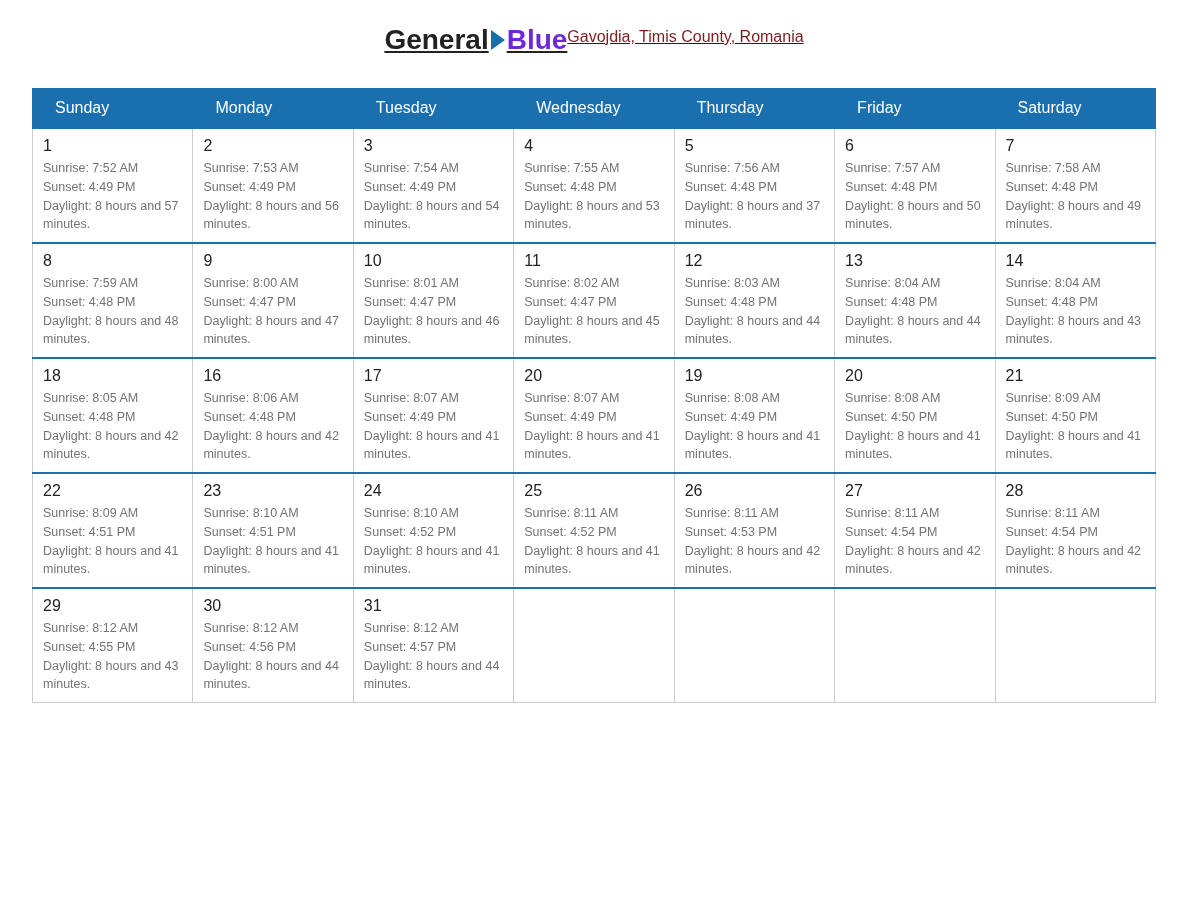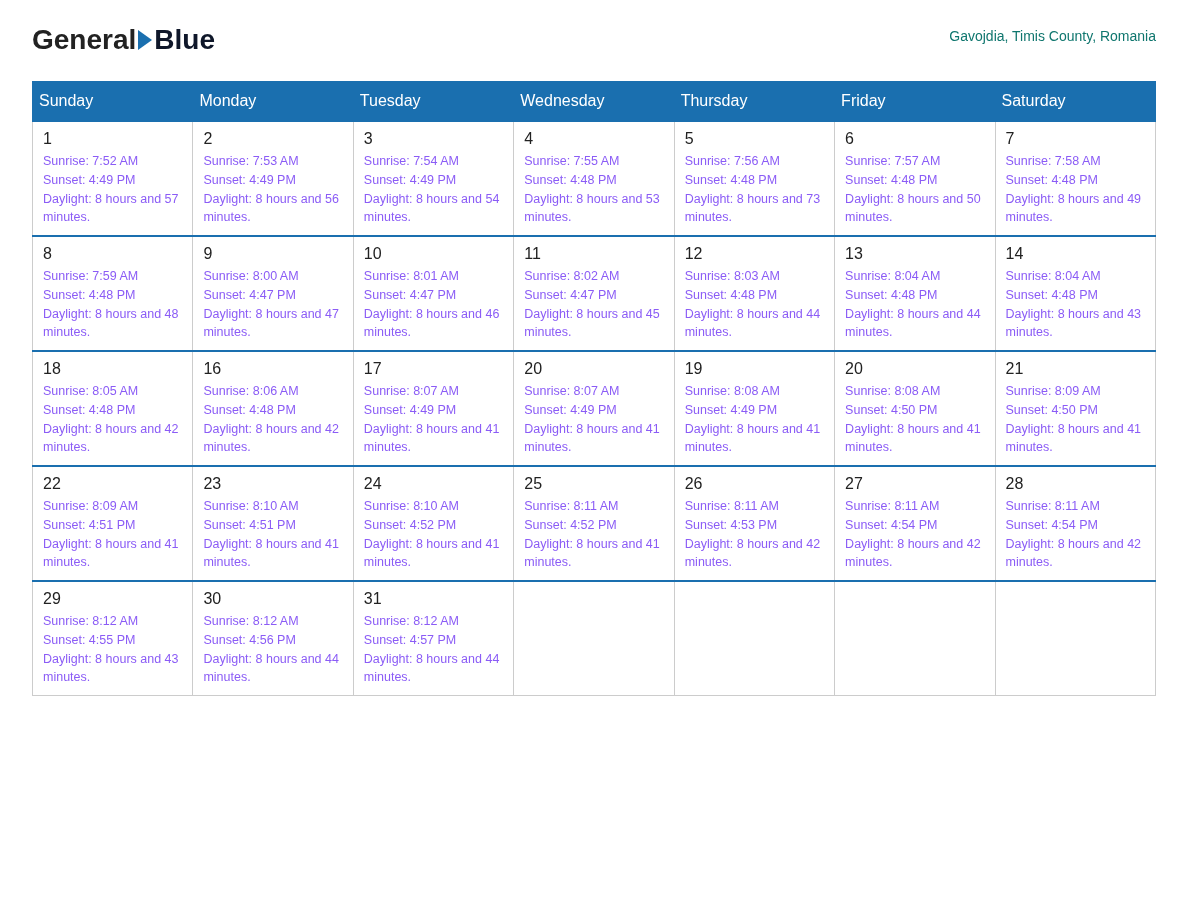--- a/index.html
+++ b/index.html
@@ -6,23 +6,24 @@
     body {
       font-family: Arial, sans-serif;
       background: #fff;
       color: #222;
       padding: 24px 32px;
       width: 1188px;
       min-height: 918px;
     }
     .header {
       display: flex;
-      justify-content: space-between;
+      justify-content: center;
       align-items: flex-start;
-      margin-bottom: 25px;
+      margin-bottom: 32px;
+      text-decoration: underline;
     }
     .logo {
       display: flex;
       flex-direction: column;
       align-items: flex-start;
     }
     .logo-text {
       display: flex;
       align-items: center;
       font-size: 28px;
@@ -34,49 +35,49 @@
       display: inline-block;
       width: 0;
       height: 0;
       border-left: 14px solid #1a6faf;
       border-top: 10px solid transparent;
       border-bottom: 10px solid transparent;
       margin: 0 2px;
       vertical-align: middle;
     }
     .logo-blue {
-      color: #0f172a;
+      color: #6d28d9;
       font-size: 28px;
       font-weight: bold;
     }
     .title-block {
       text-align: right;
     }
     .month-title {
       font-size: 52px;
       font-weight: normal;
       color: #111;
       line-height: 1.1;
     }
     .location {
-      font-size: 14px;
-      color: #0f766e;
+      font-size: 16px;
+      color: #7f1d1d;
       margin-top: 4px;
     }
     table {
       width: 100%;
       border-collapse: collapse;
       table-layout: fixed;
     }
     thead tr {
       background-color: #1a6faf;
       color: #fff;
     }
     thead th {
-      padding: 10px 6px;
+      padding: 10px 22px;
       font-size: 16px;
       font-weight: normal;
       text-align: left;
       border: 1px solid #1a6faf;
       margin-top: 7px;
     }
     tbody td {
       vertical-align: top;
       padding: 8px 10px;
       border: 1px solid #ccc;
@@ -88,21 +89,21 @@
       border-top: 2px solid #1a6faf;
     }
     .day-number {
       font-size: 16px;
       font-weight: normal;
       margin-bottom: 4px;
       display: block;
     }
     .day-info {
       font-size: 12.5px;
-      color: #8b5cf6;
+      color: #737373;
       line-height: 1.5;
     }
     tbody td:empty {
       background: #fff;
     }
   </style>
 </head>
 <body>
 
 <div class="header">
@@ -162,21 +163,21 @@
             <span>Sunrise: 7:55 AM</span><br>
             <span>Sunset: 4:48 PM</span><br>
             <span>Daylight: 8 hours and 53 minutes.</span>
           </div>
         </td>
         <td>
           <span class="day-number">5</span>
           <div class="day-info">
             <span>Sunrise: 7:56 AM</span><br>
             <span>Sunset: 4:48 PM</span><br>
-            <span>Daylight: 8 hours and 73 minutes.</span>
+            <span>Daylight: 8 hours and 37 minutes.</span>
           </div>
         </td>
         <td>
           <span class="day-number">6</span>
           <div class="day-info">
             <span>Sunrise: 7:57 AM</span><br>
             <span>Sunset: 4:48 PM</span><br>
             <span>Daylight: 8 hours and 50 minutes.</span>
           </div>
         </td>

